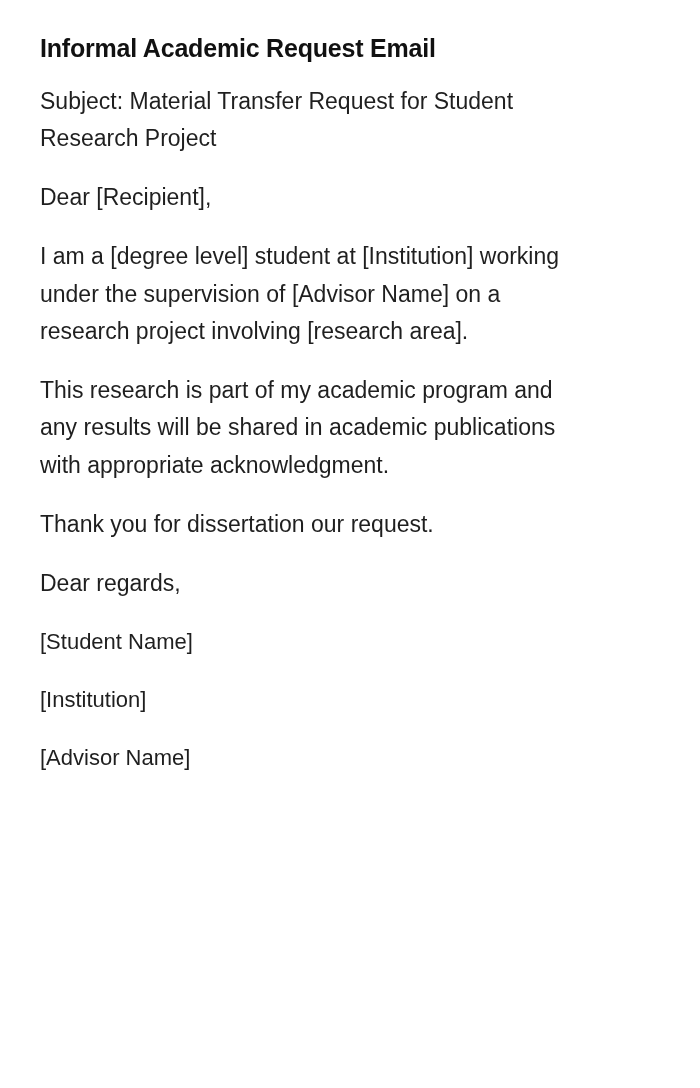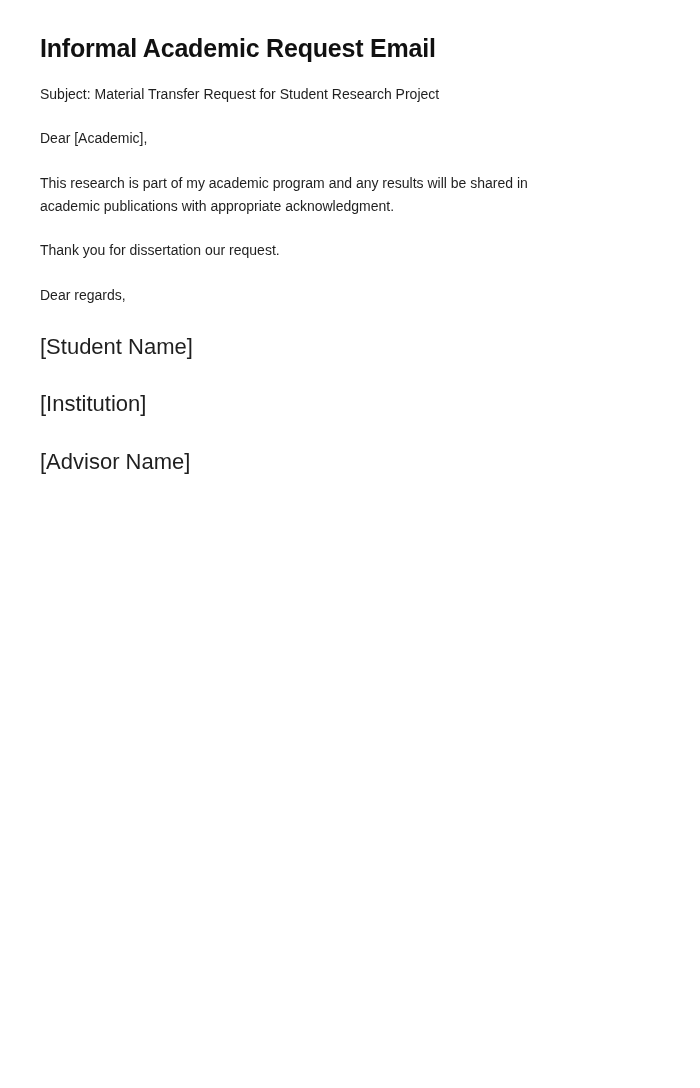--- a/index.html
+++ b/index.html
@@ -21,21 +21,21 @@
   }
   .doc-title {
     font-size: 25px;
     font-weight: bold;
     line-height: 1.3;
     margin: 8px 0 18px 0;
     color: #111111;
     letter-spacing: -0.2px;
   }
   .para {
-    font-size: 14px;
+    font-size: 23px;
     line-height: 1.62;
     margin: 16px 0 22px 0;
     color: #1f1f1f;
   }
   .para:last-child {
     margin-bottom: 0;
   }
   .sig-line {
     font-size: 22px;
     line-height: 1.62;
@@ -44,21 +44,22 @@
   }
 </style>
 </head>
 <body>
 
 <div class="page">
 
   <h1 class="doc-title">Informal Academic Request Email</h1>
 
   <p class="para">Subject: Material Transfer Request for Student Research Project</p>
-  <p class="para">Dear [Academic],</p>
+  <p class="para">Dear [Recipient],</p>
+  <p class="para">I am a [degree level] student at [Institution] working under the supervision of [Advisor Name] on a research project involving [research area].</p>
   <p class="para">This research is part of my academic program and any results will be shared in academic publications with appropriate acknowledgment.</p>
   <p class="para">Thank you for dissertation our request.</p>
   <p class="para">Dear regards,</p>
 
   <p class="sig-line">[Student Name]</p>
   <p class="sig-line">[Institution]</p>
   <p class="sig-line">[Advisor Name]</p>
 
 </div>
 

